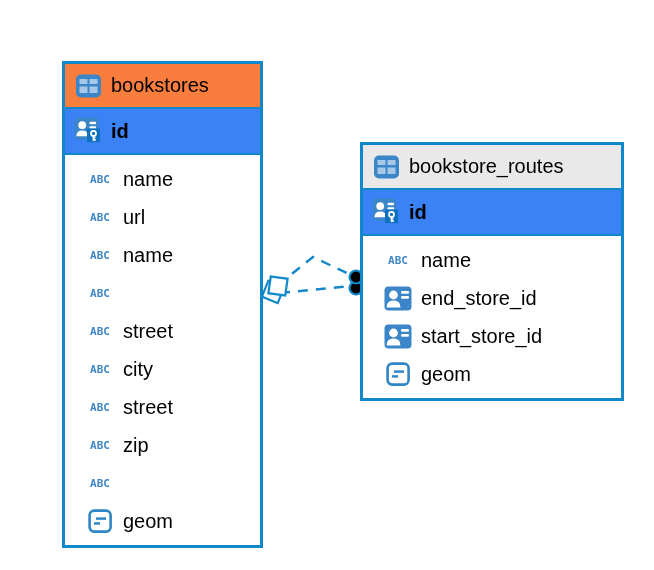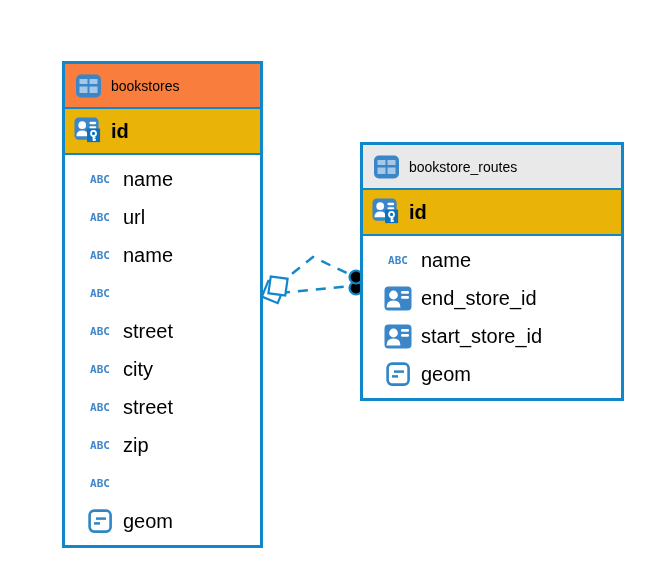--- a/index.html
+++ b/index.html
@@ -7,25 +7,25 @@
        font-family:"Liberation Sans", sans-serif;color:#000;}
   .canvas{position:absolute;inset:0;}
   .relations-layer{position:absolute;left:0;top:0;width:654px;height:570px;pointer-events:none;}
   .rel-line{fill:none;stroke-width:2.4;stroke-dasharray:10 8;}
   .rel-dot{stroke-width:2.2;}
   .rel-diamond{fill:#ffffff;stroke-width:2.2;}
 
   .entity{position:absolute;background:#fff;border:3px solid #0f87c8;box-sizing:border-box;}
   .t-header{height:43px;display:flex;align-items:center;gap:9px;
             padding:0 6px 0 9px;border-bottom:2px solid #0f87c8;
-            font-size:14px;font-weight:500;white-space:nowrap;}
+            font-size:20px;font-weight:500;white-space:nowrap;}
   .t-key{height:44px;display:flex;align-items:center;gap:9px;
          padding:0 6px 0 9px;border-bottom:2px solid #0f87c8;
-         font-size:20px;font-weight:700;background:#eab308;white-space:nowrap;}
-  .t-body{padding:5px 0 5px 12px;}
+         font-size:20px;font-weight:700;background:#3b82f6;white-space:nowrap;}
+  .t-body{padding:5px 0 5px 0;margin-left:12px;}
   .col-row{height:38px;display:flex;align-items:center;gap:9px;
            padding:0 6px 0 9px;font-size:20px;white-space:nowrap;}
   .icon-slot{width:28px;min-width:28px;display:flex;align-items:center;justify-content:center;}
   .abc-glyph{font-family:"DejaVu Sans Mono", monospace;font-weight:800;
              font-size:11px;letter-spacing:0px;}
   .tbl-bookstores{left:62px;top:61px;width:201px;min-height:486px;}
   .tbl-routes{left:360px;top:142px;width:264px;}
 </style>
 </head>
 <body>

